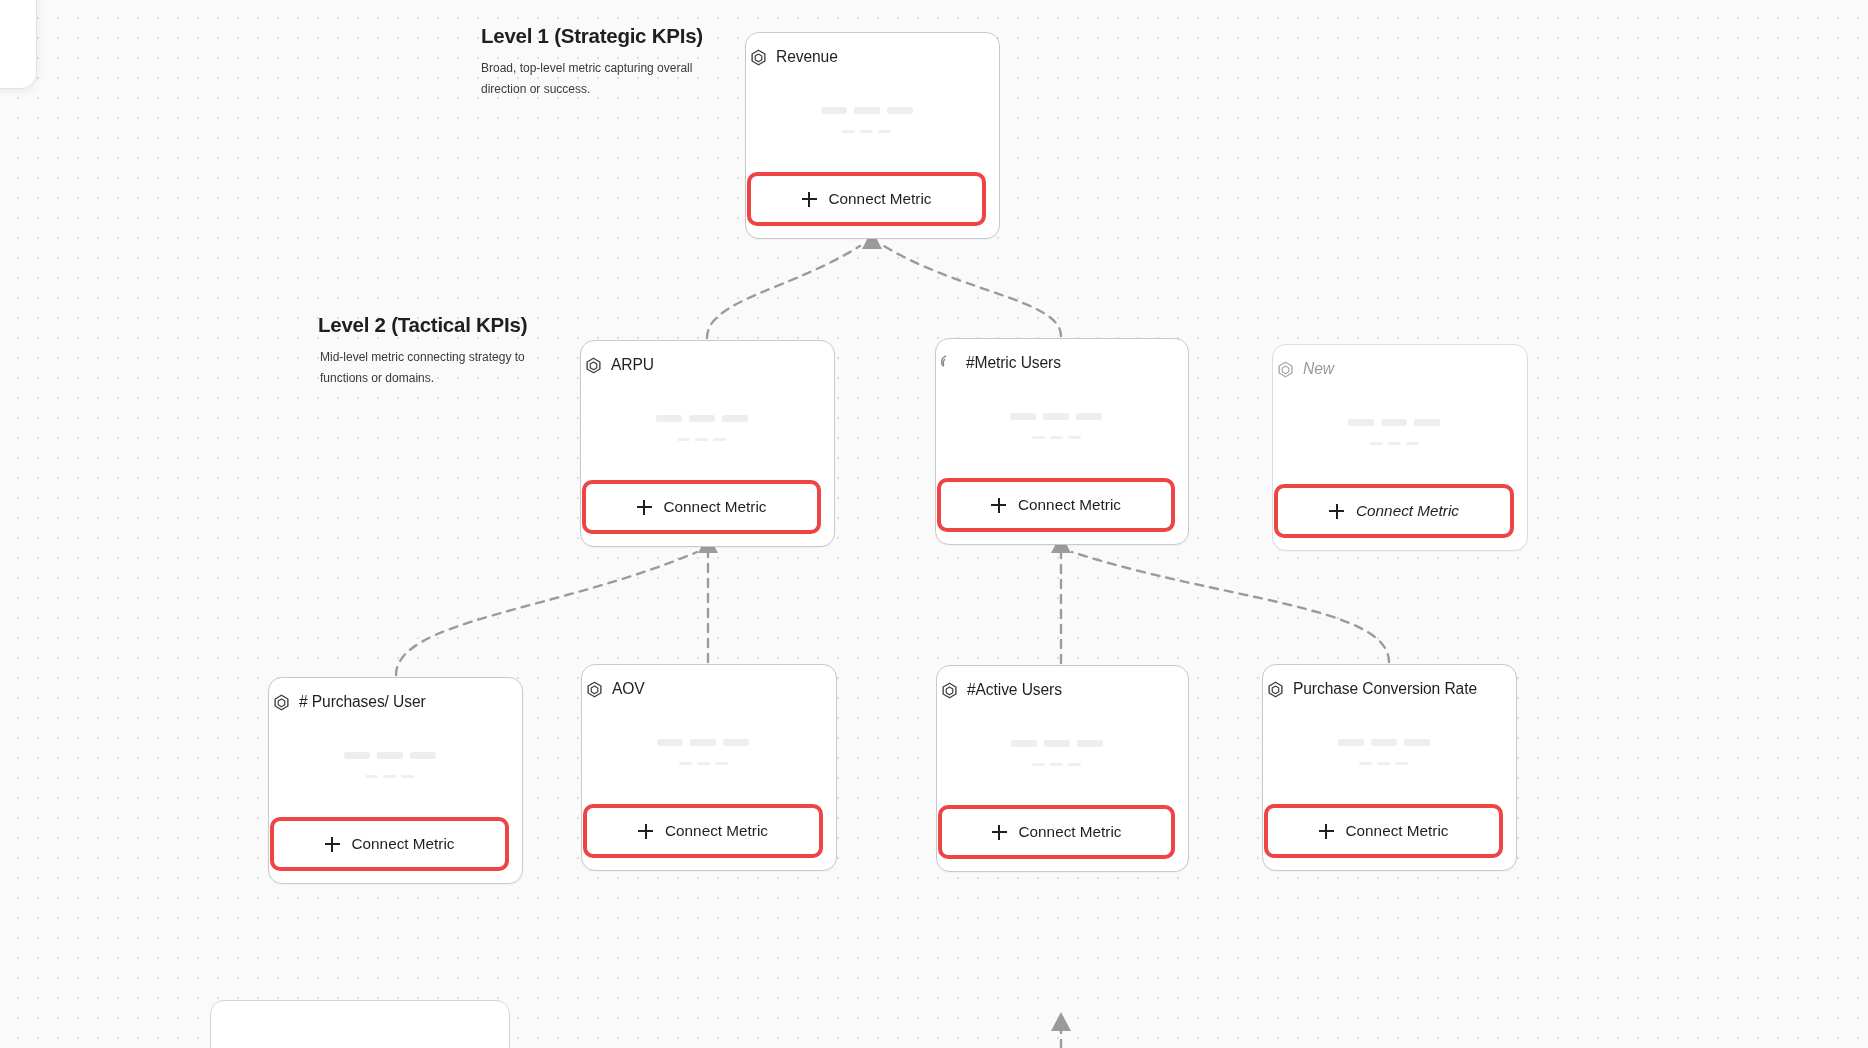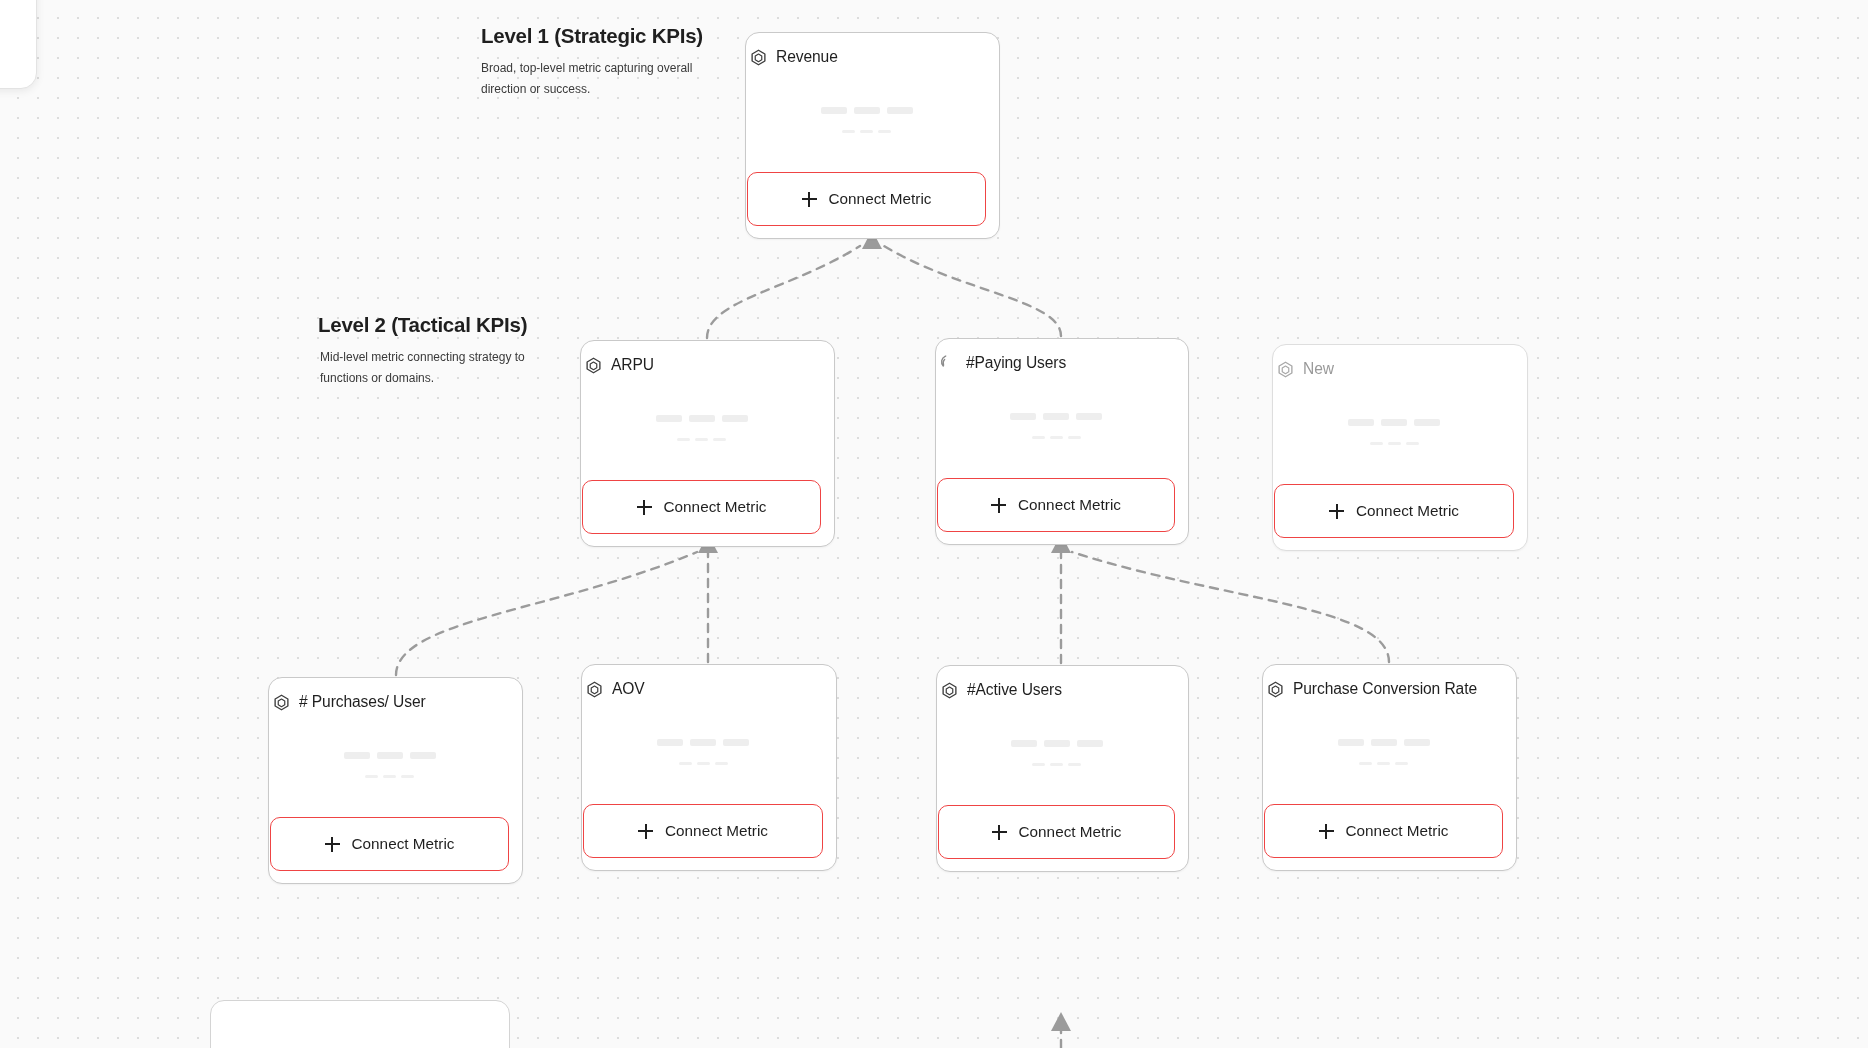--- a/index.html
+++ b/index.html
@@ -105,21 +105,21 @@
     background: #eeeeee;
   }
   .skel.a { width: 26px; }
   .skel.b { width: 26px; }
   .skel.c { width: 26px; }
   .skel-row.small { gap: 5px; }
   .skel.s { width: 13px; height: 3px; background: #f0f0f0; }
 
   .connect-btn {
     height: 54px;
-    border: 1px solid #ef4444;
+    border: 4px solid #ef4444;
     border-radius: 10px;
     background: #fff;
     display: flex;
     align-items: center;
     justify-content: center;
     gap: 12px;
     cursor: pointer;
     font-size: 15.3px;
     color: #1f1f1f;
     user-select: none;
@@ -134,21 +134,21 @@
     position: absolute;
     background: #1f1f1f;
   }
   .plus::before { left: 0; top: 6.5px; width: 15px; height: 2px; }
   .plus::after  { top: 0; left: 6.5px; height: 15px; width: 2px; }
 
   
   #card-revenue        { left: 745px;  top: 32px;  width: 255px; }
   #card-arpu           { left: 580px;  top: 340px; width: 255px; }
   #card-paying-users   { left: 935px;  top: 338px; width: 254px; }
-  #card-new            { left: 1272px; top: 344px; width: 256px; }
+  #card-new            { left: 1272px; top: 344px; width: 256px; font-style: italic; }
   #card-purchases-user { left: 268px;  top: 677px; width: 255px; }
   #card-aov            { left: 581px;  top: 664px; width: 256px; }
   #card-active-users   { left: 936px;  top: 665px; width: 253px; }
   #card-conversion     { left: 1262px; top: 664px; width: 255px; }
 
   
   #card-partial-bottom {
     left: 210px; top: 1000px; width: 300px;
     height: 120px;
     border-radius: 14px;
@@ -258,21 +258,21 @@
       <span>Connect Metric</span>
     </div>
   </div>
 
   <div class="card" id="card-paying-users">
     <div class="card-head">
       <svg class="spinner-icon" viewBox="0 0 24 24">
         <path d="M4.6 15.5 A8.6 8.6 0 1 1 19.4 8.5" fill="none" stroke="#8a8a8a" stroke-width="2" stroke-linecap="round" stroke-dasharray="17 60"></path>
         <path d="M5 14.5 A8 8 0 0 1 6.5 6.2" fill="none" stroke="#8a8a8a" stroke-width="2" stroke-linecap="round"></path>
       </svg>
-      <div class="card-title">#Paying Users</div>
+      <div class="card-title">#Metric Users</div>
     </div>
     <div class="card-body">
       <div class="skel-row">
         <span class="skel a"></span>
         <span class="skel b"></span>
         <span class="skel c"></span>
       </div>
       <div class="skel-row small">
         <span class="skel s"></span>
         <span class="skel s"></span>

